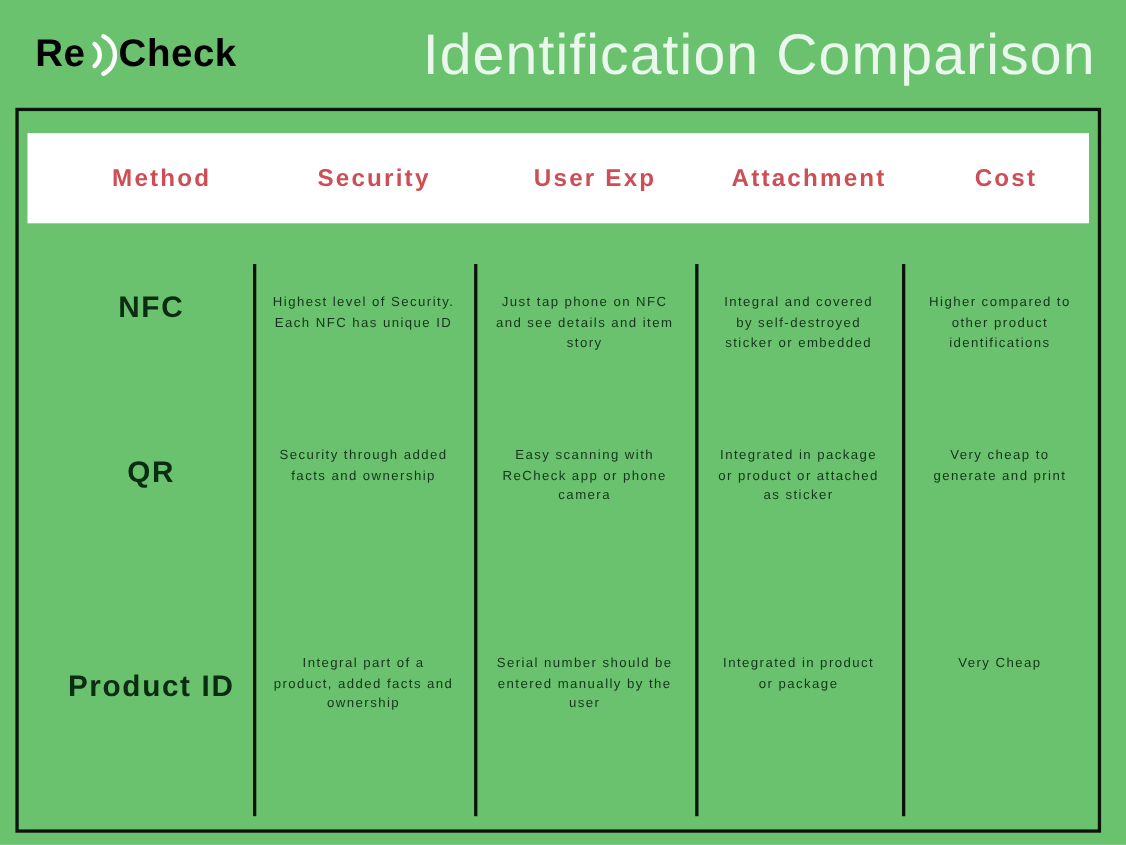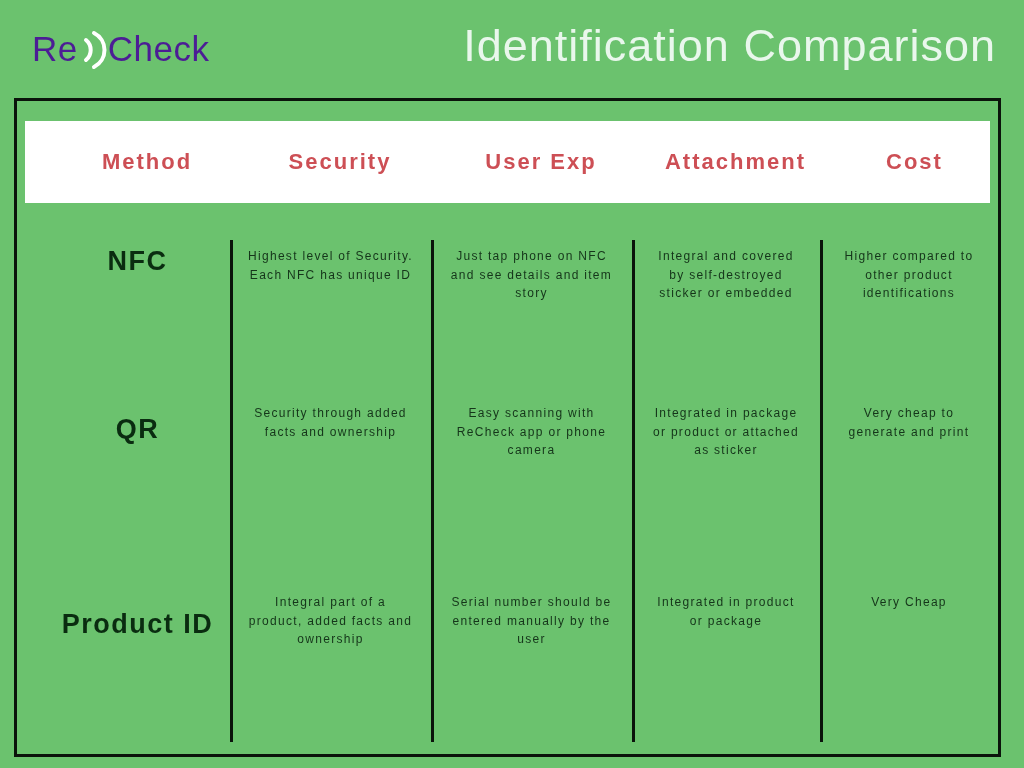--- a/index.html
+++ b/index.html
@@ -12,31 +12,31 @@
     font-family: "Liberation Sans", sans-serif;
   }
 
   
   .logo {
     position: absolute;
     left: 32px;
     top: 22px;
     display: flex;
     align-items: center;
-    color: #4c1d95;
+    color: #000000;
     font-size: 35px;
-    font-weight: 400;
+    font-weight: 700;
     letter-spacing: 0.5px;
   }
   .logo .waves { margin: 2px -1px 0 1px; display: block; }
   .page-title {
     position: absolute;
     right: 28px;
     top: 20px;
-    font-size: 45px;
+    font-size: 52px;
     font-weight: 300;
     color: var(--title-text, #e9f7ec);
     letter-spacing: 1px;
     white-space: nowrap;
   }
 
   
   .table-box {
     position: absolute;
     left: 14px;
@@ -95,21 +95,21 @@
 
   .cell {
     text-align: center;
     padding: 0 18px;
     box-sizing: border-box;
     color: var(--body-text, #15351a);
     font-size: 12px;
     line-height: 18.5px;
     letter-spacing: 1.3px;
   }
-  .row1 .cell { padding-top: 44px; }
+  .row1 .cell { padding-top: 62px; }
   .row2 .cell { padding-top: 39px; }
   .row3 .cell { padding-top: 38px; }
 
   .method {
     font-size: 27px;
     font-weight: bold;
     letter-spacing: 1.5px;
     color: var(--method-text, #0a2c10);
     line-height: 28px;
     padding-left: 34px;

